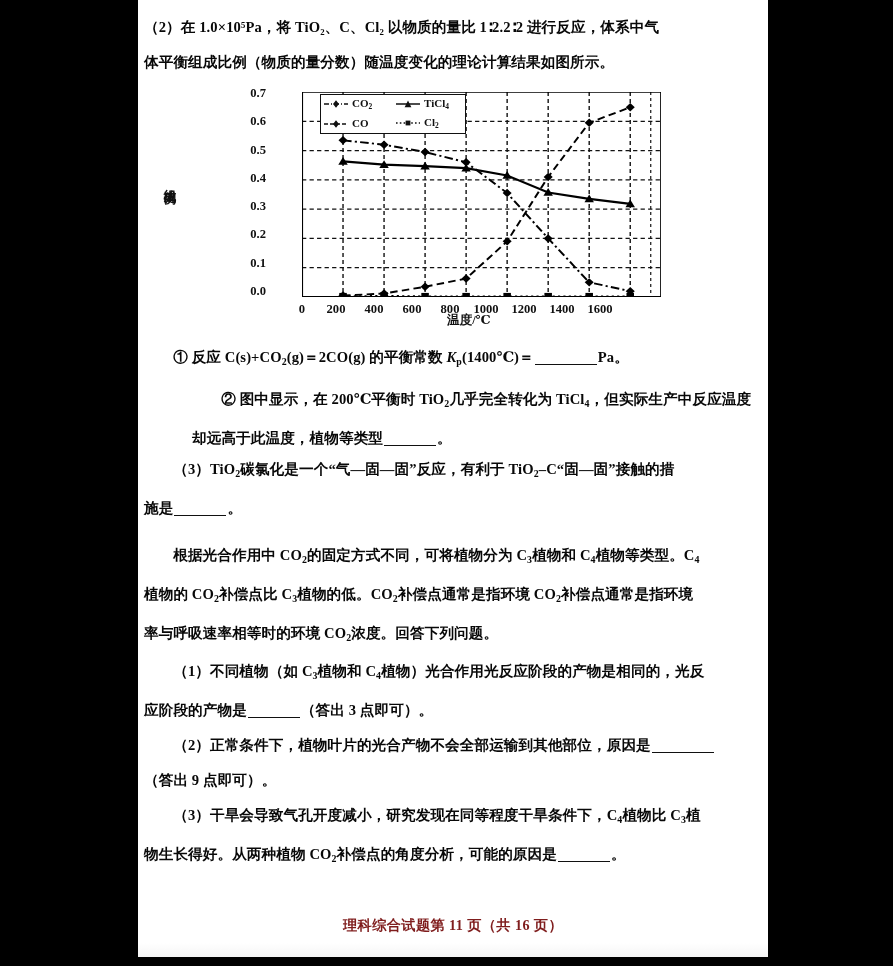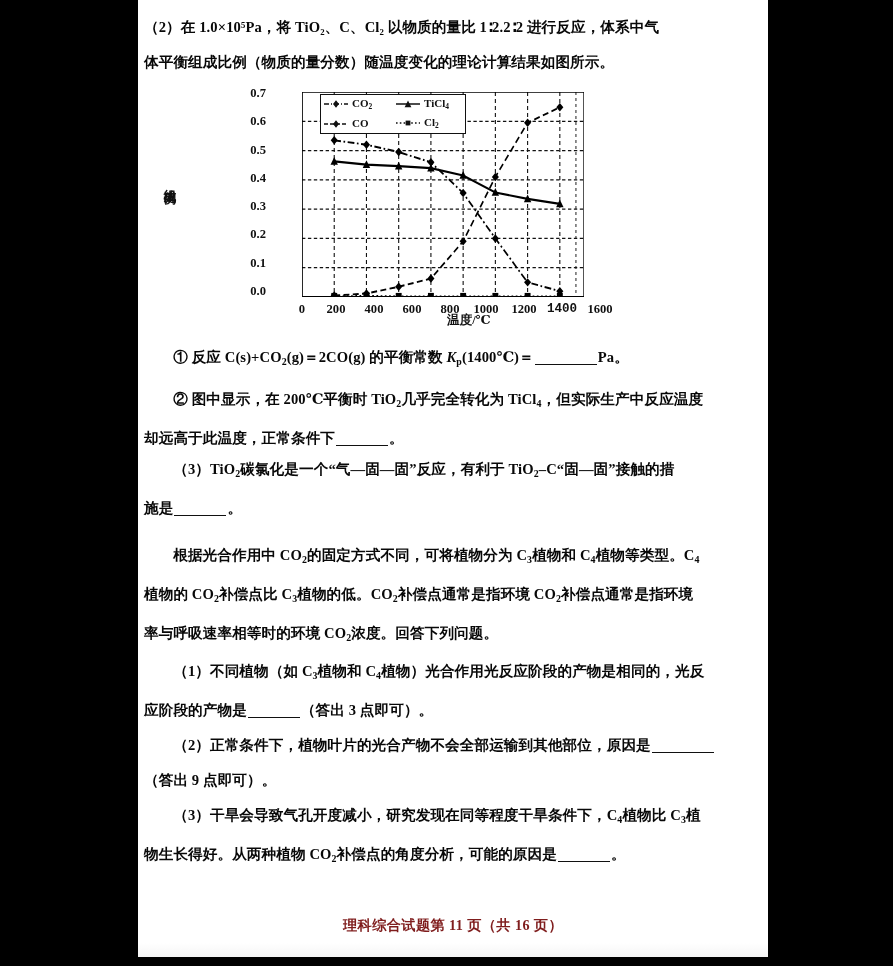--- a/index.html
+++ b/index.html
@@ -28,21 +28,21 @@
     display:inline-block;border-bottom:1.3px solid #111;
     width:52px;vertical-align:-3px;margin:0 1px;
   }
   .blank.lg{width:62px;}
 
   
   #chart-figure{
     position:relative;height:250px;margin:6px 0 4px 0;
   }
   #chart-box{
-    position:absolute;left:164px;top:8px;width:282px;height:205px;
+    position:absolute;left:164px;top:8px;width:359px;height:205px;
   }
   #plot{
     position:absolute;left:0;top:0;width:100%;height:100%;
   }
   .ylabel{
     position:absolute;left:24px;top:95px;width:16px;
     font-size:12.5px;font-weight:700;color:#111;
     writing-mode:vertical-rl;text-orientation:upright;
     letter-spacing:1px;white-space:nowrap;
   }
@@ -192,38 +192,38 @@
       </div>
     </div>
 
     <div class="xtick" style="left:144px;top:218px;">0</div>
     <div class="xtick" style="left:178px;top:218px;">200</div>
     <div class="xtick" style="left:216px;top:218px;">400</div>
     <div class="xtick" style="left:254px;top:218px;">600</div>
     <div class="xtick" style="left:292px;top:218px;">800</div>
     <div class="xtick" style="left:328px;top:218px;">1000</div>
     <div class="xtick" style="left:366px;top:218px;">1200</div>
-    <div class="xtick" style="left:404px;top:218px;font-family:Liberation Mono, monospace;">1400</div>
+    <div class="xtick" style="left:404px;top:218px;">1400</div>
     <div class="xtick" style="left:442px;top:218px;">1600</div>
 
     <div class="xlabel" style="left:164px;width:334px;">温度/℃</div>
   </div>
 
   <div class="body-text" style="position:absolute;left:0;top:340px;width:630px;">
     <p class="para indent">
       <span>① 反应 C(s)+CO</span><sub>2</sub><span>(g)＝2CO(g)</span><span> 的平衡常数 </span><span class="ital">K</span><sub>p</sub><span>(1400℃)＝</span><span class="blank lg"></span><span>Pa。</span>
     </p>
   </div>
 
-  <div class="body-text" style="position:absolute;left:0;top:382px;width:630px;">
+  <div class="body-text" style="position:absolute;left:0;top:382px;width:630px;padding-left:48px;">
     <p class="para indent">
       <span>② 图中显示，在 200℃平衡时 TiO</span><sub>2</sub><span>几乎完全转化为 TiCl</span><sub>4</sub><span>，但实际生产中反应温度</span>
     </p>
     <p class="para">
-      <span>却远高于此温度，正常条件下</span><span class="blank"></span><span>。</span>
+      <span>却远高于此温度，植物等类型</span><span class="blank"></span><span>。</span>
     </p>
   </div>
 
   <div class="body-text" style="position:absolute;left:0;top:452px;width:630px;">
     <p class="para indent">
       <span>（3）TiO</span><sub>2</sub><span>碳氯化是一个“气—固—固”反应，有利于 TiO</span><sub>2</sub><span>–C“固—固”接触的措</span>
     </p>
     <p class="para">
       <span>施是</span><span class="blank"></span><span>。</span>
     </p>

